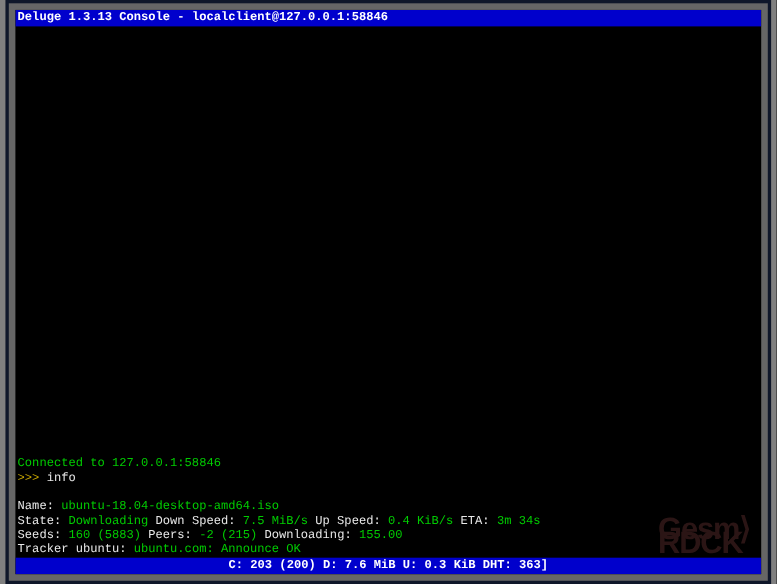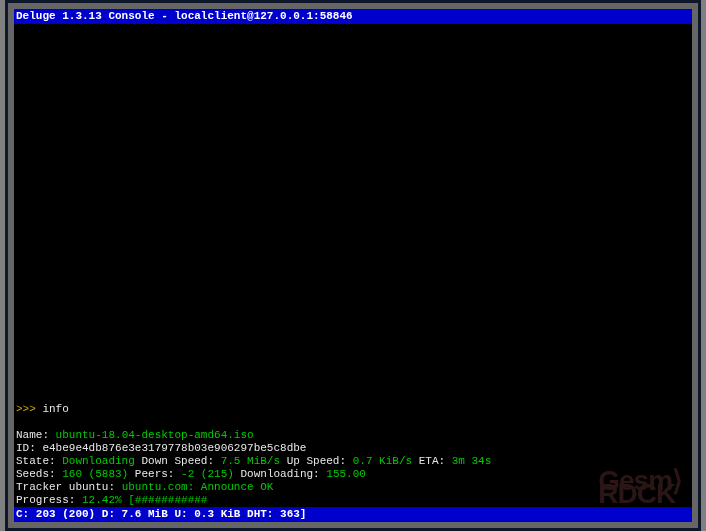--- a/index.html
+++ b/index.html
@@ -45,21 +45,21 @@
       left: 0;
       right: 0;
     }
     .status-bar {
       background: #0000cc;
       color: #fff;
       font-weight: bold;
       padding: 1px 2px;
       white-space: pre;
       display: flex;
-      justify-content: flex-start;
+      justify-content: center;
     }
     .line {
       padding: 0 2px;
       white-space: pre;
     }
     .green { color: #00cc00; }
     .yellow { color: #ccaa00; }
     .white { color: #e8e8e8; }
     .bold { font-weight: normal; }
     .watermark {
@@ -77,35 +77,34 @@
   </style>
 </head>
 <body>
 
 <div class="terminal-frame">
   <div class="terminal">
 
     <div class="header-bar"><span>Deluge 1.3.13 Console</span><span> - </span><span>localclient@127.0.0.1:58846</span></div>
 
     <div class="bottom-section">
+      <div class="line green">Connected to 127.0.0.1:58846</div>
       <div class="line"><span class="yellow">&gt;&gt;&gt; </span><span class="white">info</span></div>
       <div class="line">&nbsp;</div>
 
       <div class="line"><span class="white bold">Name:</span><span class="green"> ubuntu-18.04-desktop-amd64.iso</span></div>
 
-      <div class="line"><span class="white bold">ID:</span><span class="white"> e4be9e4db876e3e3179778b03e906297be5c8dbe</span></div>
 
-      <div class="line"><span class="white bold">State:</span><span class="green"> Downloading</span><span class="white bold"> Down Speed:</span><span class="green"> 7.5 MiB/s</span><span class="white bold"> Up Speed:</span><span class="green"> 0.7 KiB/s</span><span class="white bold"> ETA:</span><span class="green"> 3m 34s</span></div>
+      <div class="line"><span class="white bold">State:</span><span class="green"> Downloading</span><span class="white bold"> Down Speed:</span><span class="green"> 7.5 MiB/s</span><span class="white bold"> Up Speed:</span><span class="green"> 0.4 KiB/s</span><span class="white bold"> ETA:</span><span class="green"> 3m 34s</span></div>
 
       <div class="line"><span class="white bold">Seeds:</span><span class="green"> 160 (5883)</span><span class="white bold"> Peers:</span><span class="green"> -2 (215)</span><span class="white bold"> Downloading:</span><span class="green"> 155.00</span></div>
 
 
 
       <div class="line"><span class="white bold">Tracker ubuntu:</span><span class="green"> ubuntu.com: Announce OK</span></div>
 
-      <div class="line"><span class="white bold">Progress:</span><span class="green"> 12.42%</span><span class="green"> [###########</span></div>
 
       <div class="status-bar"><span>C: 203 (200) D: 7.6 MiB U: 0.3 KiB DHT: 363</span><span>]</span></div>
     </div>
 
     <div class="watermark">Gesm⟩<br>RDCK</div>
   </div>
 </div>
 
 </body></html>

